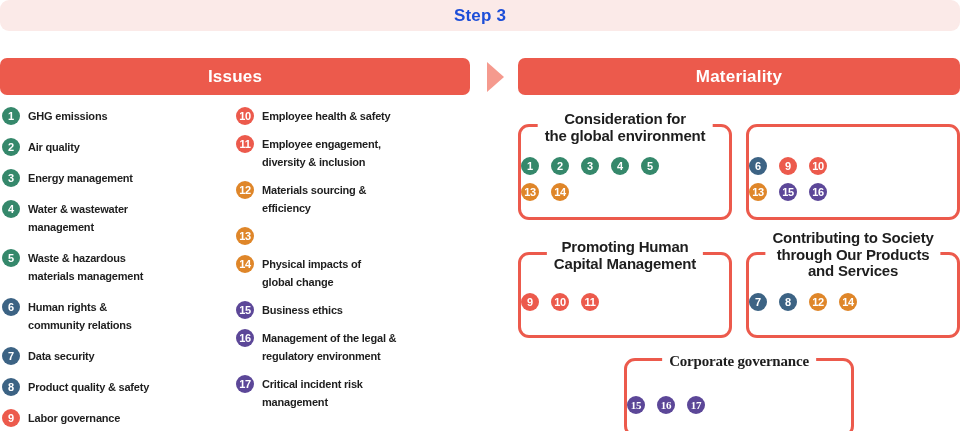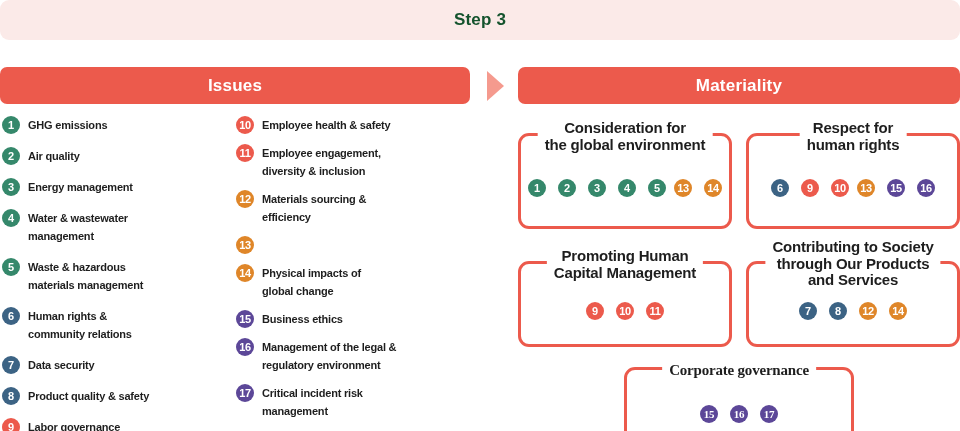--- a/index.html
+++ b/index.html
@@ -4,23 +4,23 @@
 <style>
   :root{
     --accent:#EC5A4C;
     --accent-light:#F59A8E;
     --banner-bg:#FBEAE8;
     --text:#1E1E1E;
   }
   *{margin:0;padding:0;box-sizing:border-box;}
   html,body{width:960px;height:431px;overflow:hidden;background:#fff;
     font-family:"Liberation Sans","DejaVu Sans",sans-serif;color:var(--text);}
-  .banner{height:40px;background:var(--banner-bg);border-radius:9px;
+  .banner{height:31px;background:var(--banner-bg);border-radius:9px;
     display:flex;align-items:center;justify-content:center;
-    font-size:17px;font-weight:700;color:#14532d;letter-spacing:.2px;}
+    font-size:17px;font-weight:700;color:#1d4ed8;letter-spacing:.2px;}
   .content{position:relative;display:flex;margin-top:27px;}
   .issues{width:470px;flex:0 0 470px;}
   .materiality{margin-left:48px;flex:1;}
   .section-header{height:37px;background:var(--accent);border-radius:7px;
     display:flex;align-items:center;justify-content:center;
     color:#fff;font-size:17px;font-weight:700;letter-spacing:.2px;}
   .arrow{position:absolute;left:487px;top:4px;width:0;height:0;
     border-top:15px solid transparent;border-bottom:15px solid transparent;
     border-left:17px solid var(--accent-light);}
   
@@ -33,21 +33,21 @@
     color:#fff;font-size:11px;font-weight:700;line-height:18px;
     text-align:center;display:inline-block;letter-spacing:-0.3px;}
   .issue-label{font-size:11px;font-weight:700;line-height:18px;
     white-space:pre-line;letter-spacing:-0.2px;}
   
   .box-row{display:flex;gap:14px;}
   .box-row[data-box-row="0"]{margin-top:29px;}
   .box-row[data-box-row="1"]{margin-top:32px;}
   .box-row[data-box-row="2"]{margin-top:20px;justify-content:center;font-family:Liberation Serif, serif;}
   .mbox{position:relative;border:3px solid var(--accent);border-radius:11px;
-    flex:1;display:flex;flex-direction:row;align-items:center;
+    flex:1;display:flex;flex-direction:column;align-items:flex-start;
     justify-content:center;padding-top:14px;gap:8px;}
   .mbox.tall{height:96px;}
   .mbox.mid{height:86px;}
   .mbox.gov{height:79px;flex:0 0 230px;}
   .mbox-title{position:absolute;top:0;left:50%;transform:translate(-50%,-50%);
     background:#fff;padding:0 7px;text-align:center;white-space:pre;
     font-size:15px;font-weight:700;line-height:16.5px;letter-spacing:-0.2px;
     width:max-content;}
   .badge-row{display:flex;gap:12px;justify-content:center;}
 </style>
@@ -159,22 +159,20 @@
             <span class="badge" style="background: rgb(53, 136, 107);">3</span>
             <span class="badge" style="background: rgb(53, 136, 107);">4</span>
             <span class="badge" style="background: rgb(53, 136, 107);">5</span>
           </div>
           <div class="badge-row">
             <span class="badge" style="background: rgb(223, 134, 41);">13</span>
             <span class="badge" style="background: rgb(223, 134, 41);">14</span>
           </div>
         </div>
         <div class="mbox tall">
-          <div class="mbox-title">Respect for
-human rights</div>
           <div class="badge-row">
             <span class="badge" style="background: rgb(60, 99, 132);">6</span>
             <span class="badge" style="background: rgb(236, 90, 76);">9</span>
             <span class="badge" style="background: rgb(236, 90, 76);">10</span>
           </div>
           <div class="badge-row">
             <span class="badge" style="background: rgb(223, 134, 41);">13</span>
             <span class="badge" style="background: rgb(92, 71, 152);">15</span>
             <span class="badge" style="background: rgb(92, 71, 152);">16</span>
           </div>

